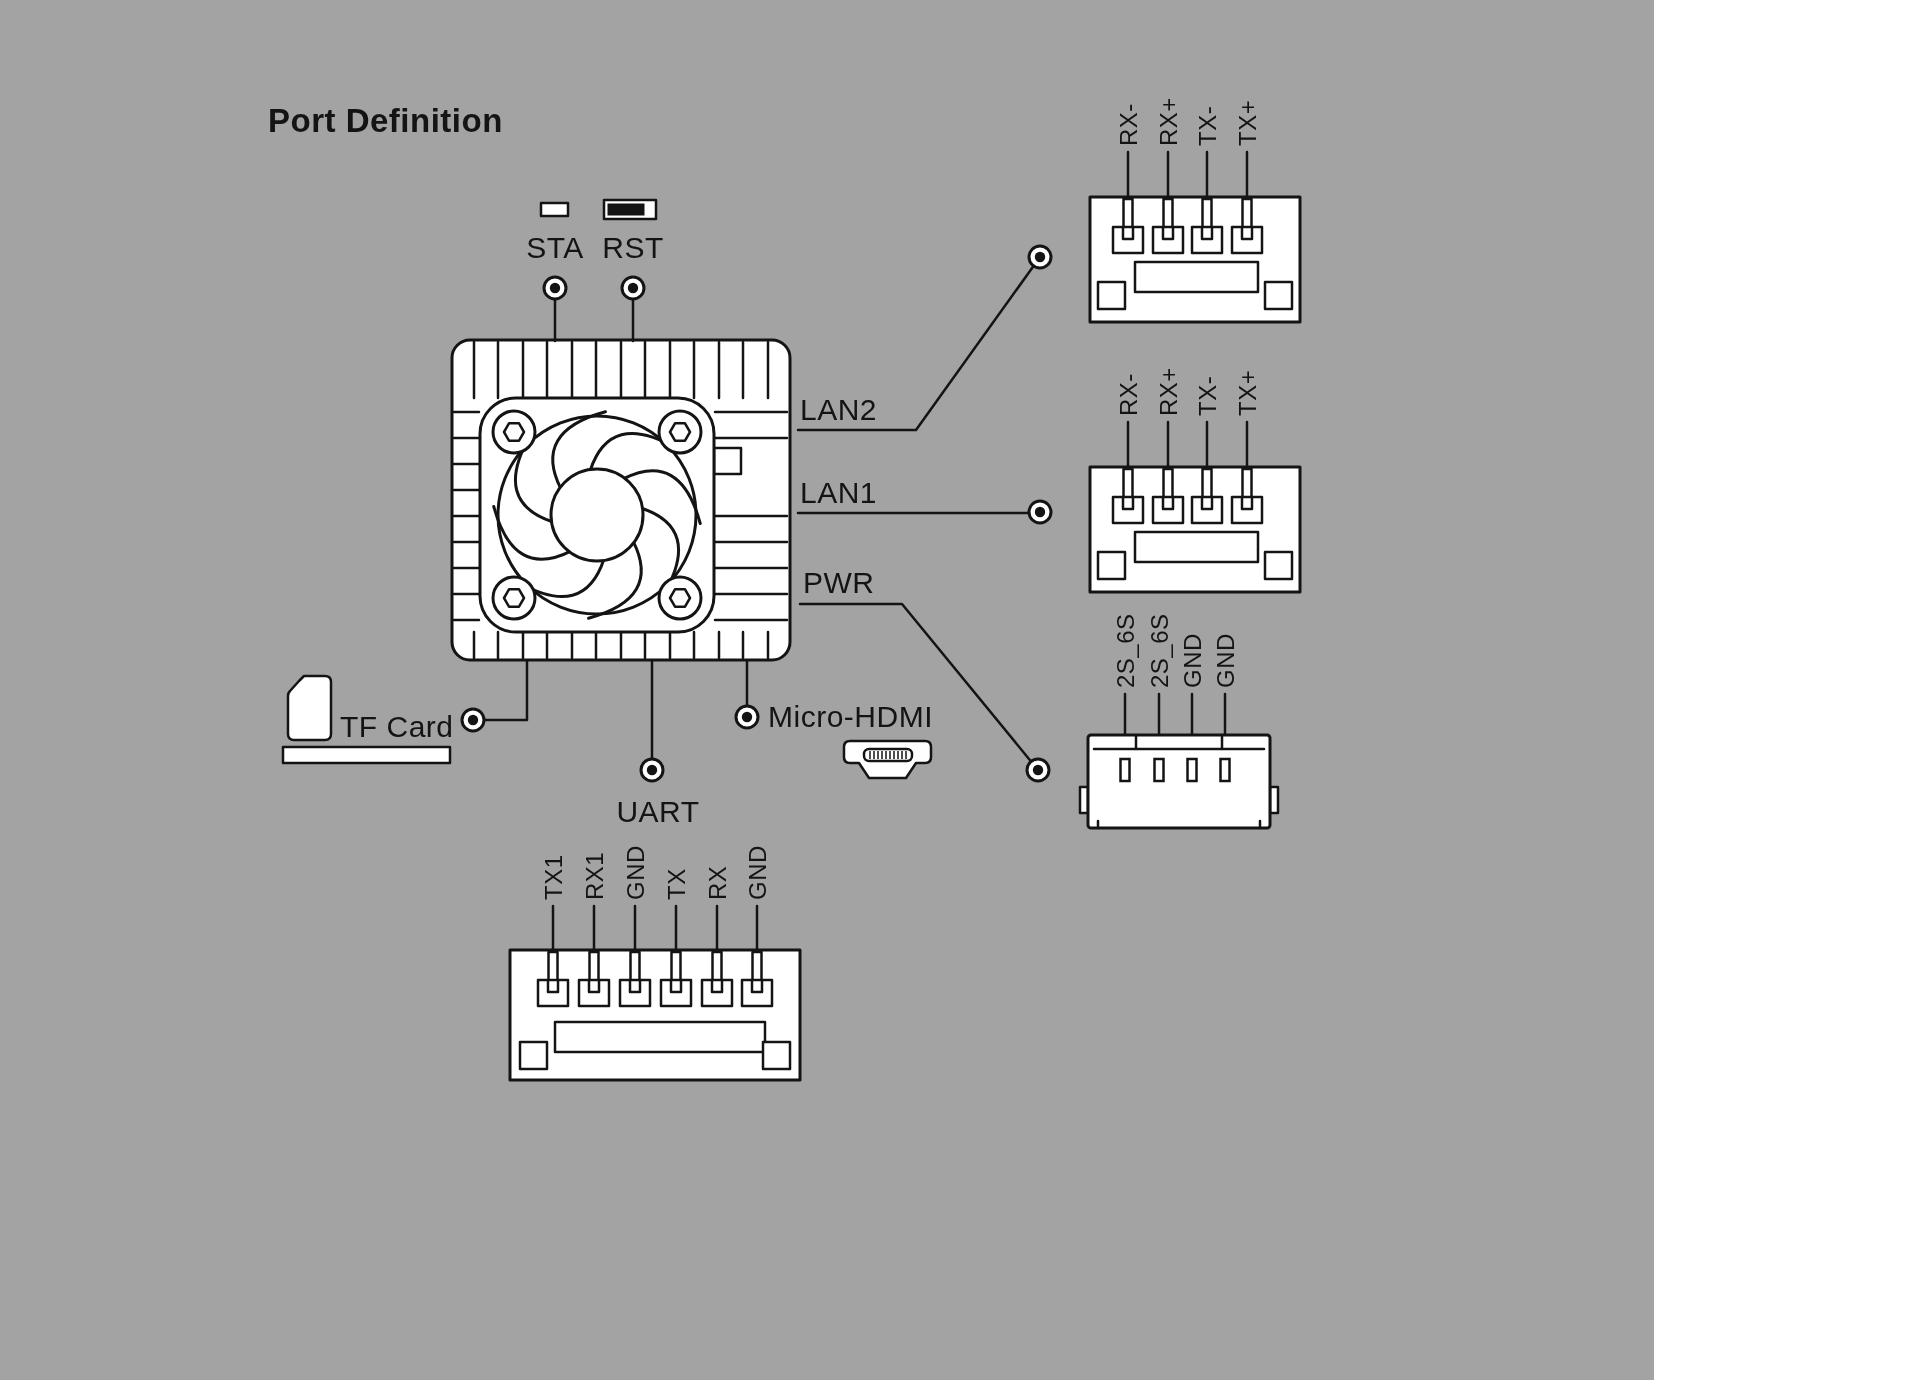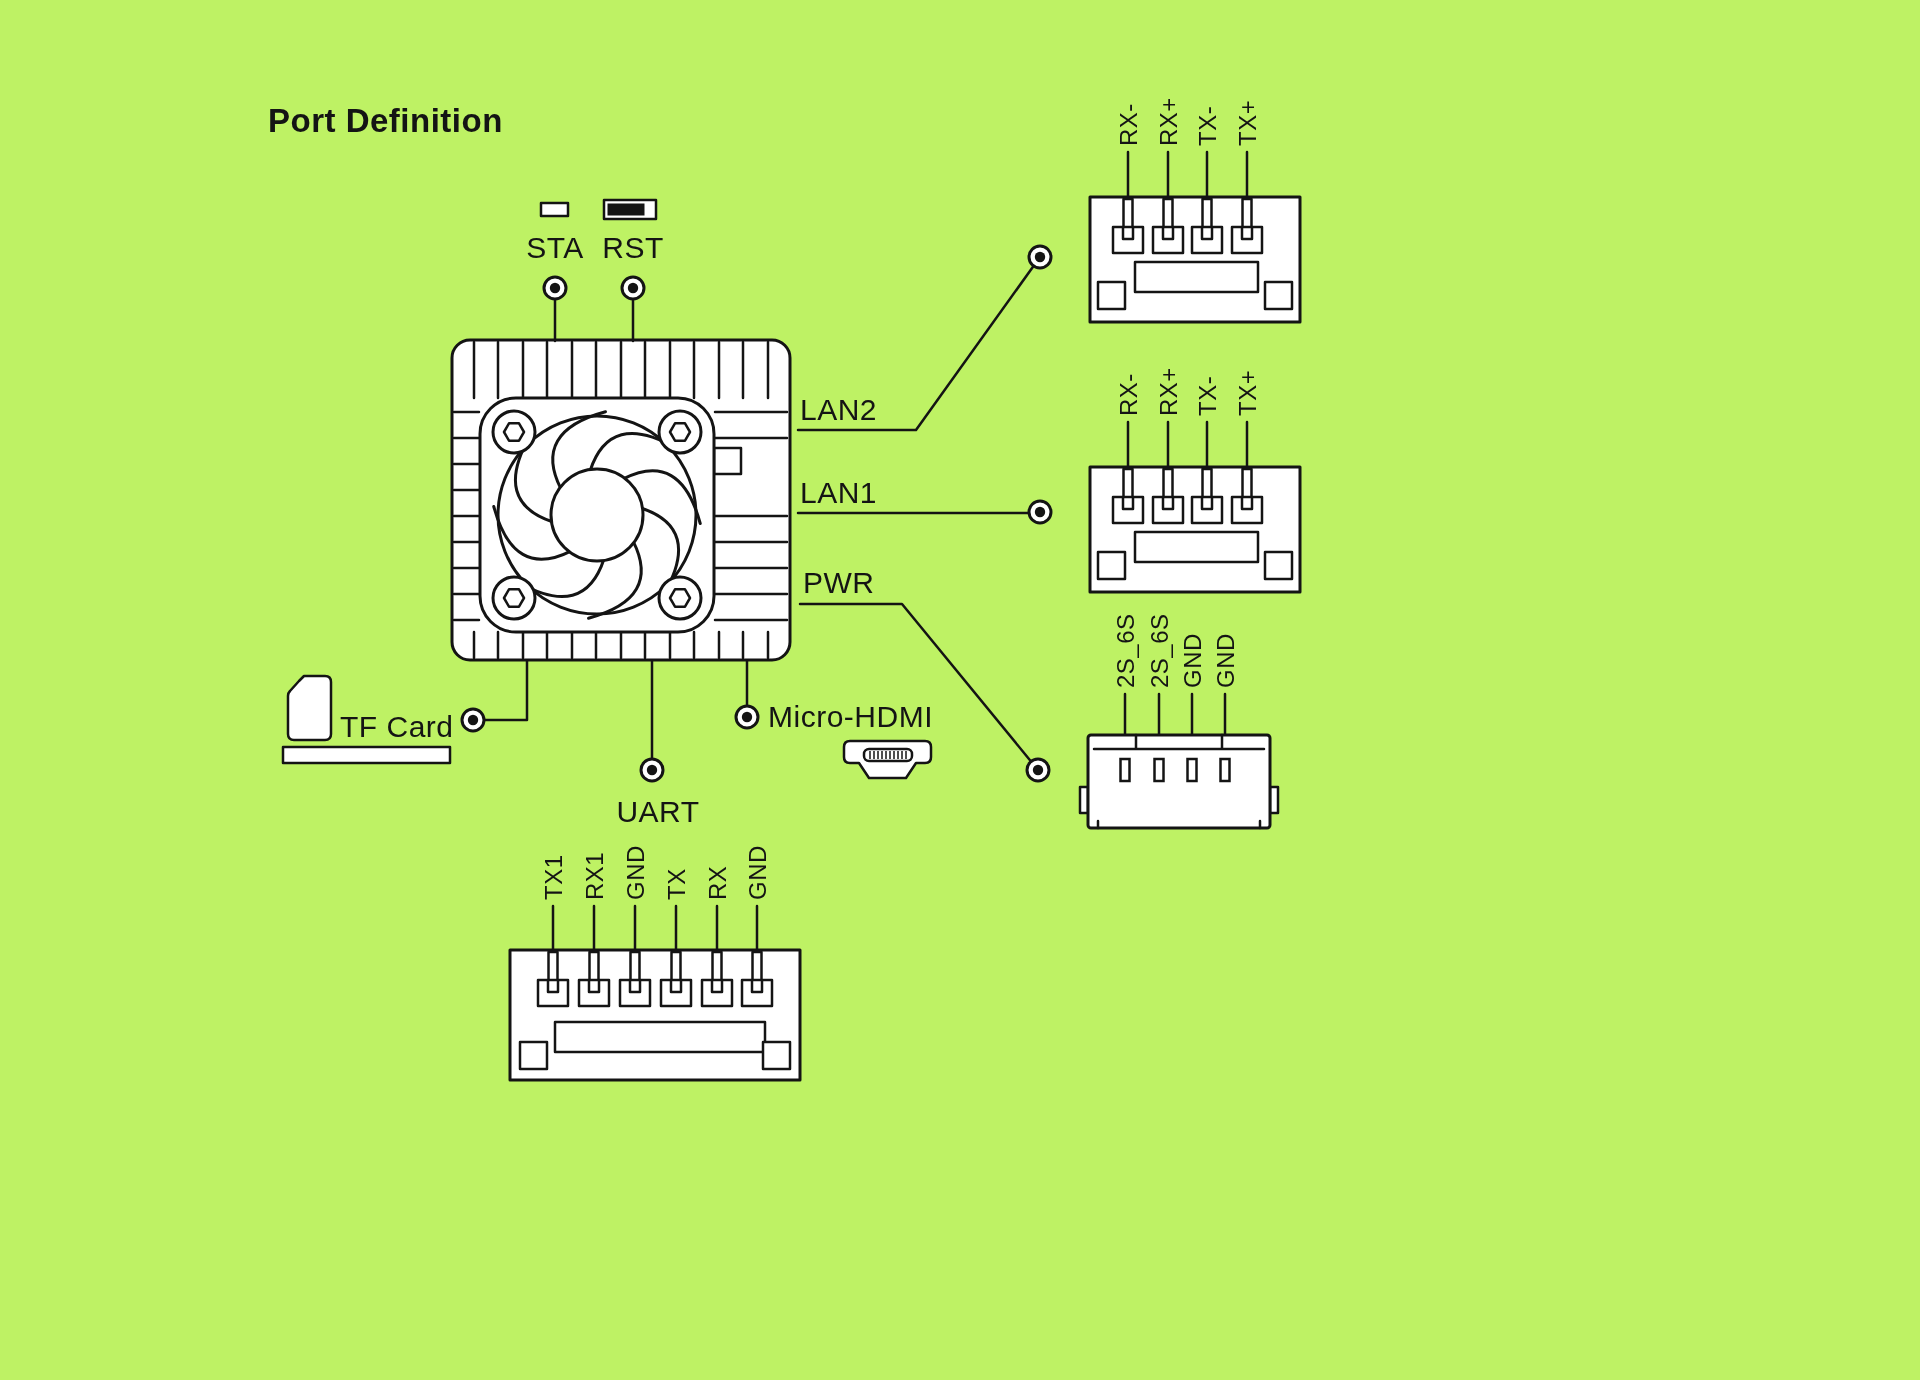--- a/index.html
+++ b/index.html
@@ -1,16 +1,16 @@
 <!DOCTYPE html>
 <html><head>
 <meta charset="utf-8">
 <style>
   html,body{margin:0;padding:0;background:#ffffff;}
-  .canvas{position:relative;width:1920px;height:1380px;background:#bef264;overflow:hidden;}
+  .canvas{position:relative;width:1654px;height:1380px;background:#a3a3a3;overflow:hidden;}
   svg{display:block;}
   .title-txt{font:700 33px "Liberation Sans", "DejaVu Sans", sans-serif; fill:#141414; letter-spacing:.5px;}
   .lbl{font:400 30px "Liberation Sans", "DejaVu Sans", sans-serif; fill:#141414; letter-spacing:.5px;}
   .pin{font:400 24px "Liberation Sans", "DejaVu Sans", sans-serif; fill:#141414; letter-spacing:.5px;}
   .stroke{fill:none;stroke:#141414;stroke-width:3;stroke-linecap:round;stroke-linejoin:round;}
   .stroke-thin{fill:none;stroke:#141414;stroke-width:2.5;stroke-linecap:round;stroke-linejoin:round;}
   .white{fill:#ffffff;stroke:#141414;stroke-width:3;stroke-linejoin:round;}
   .white-thin{fill:#ffffff;stroke:#141414;stroke-width:2.5;stroke-linejoin:round;}
 </style>
 </head>

